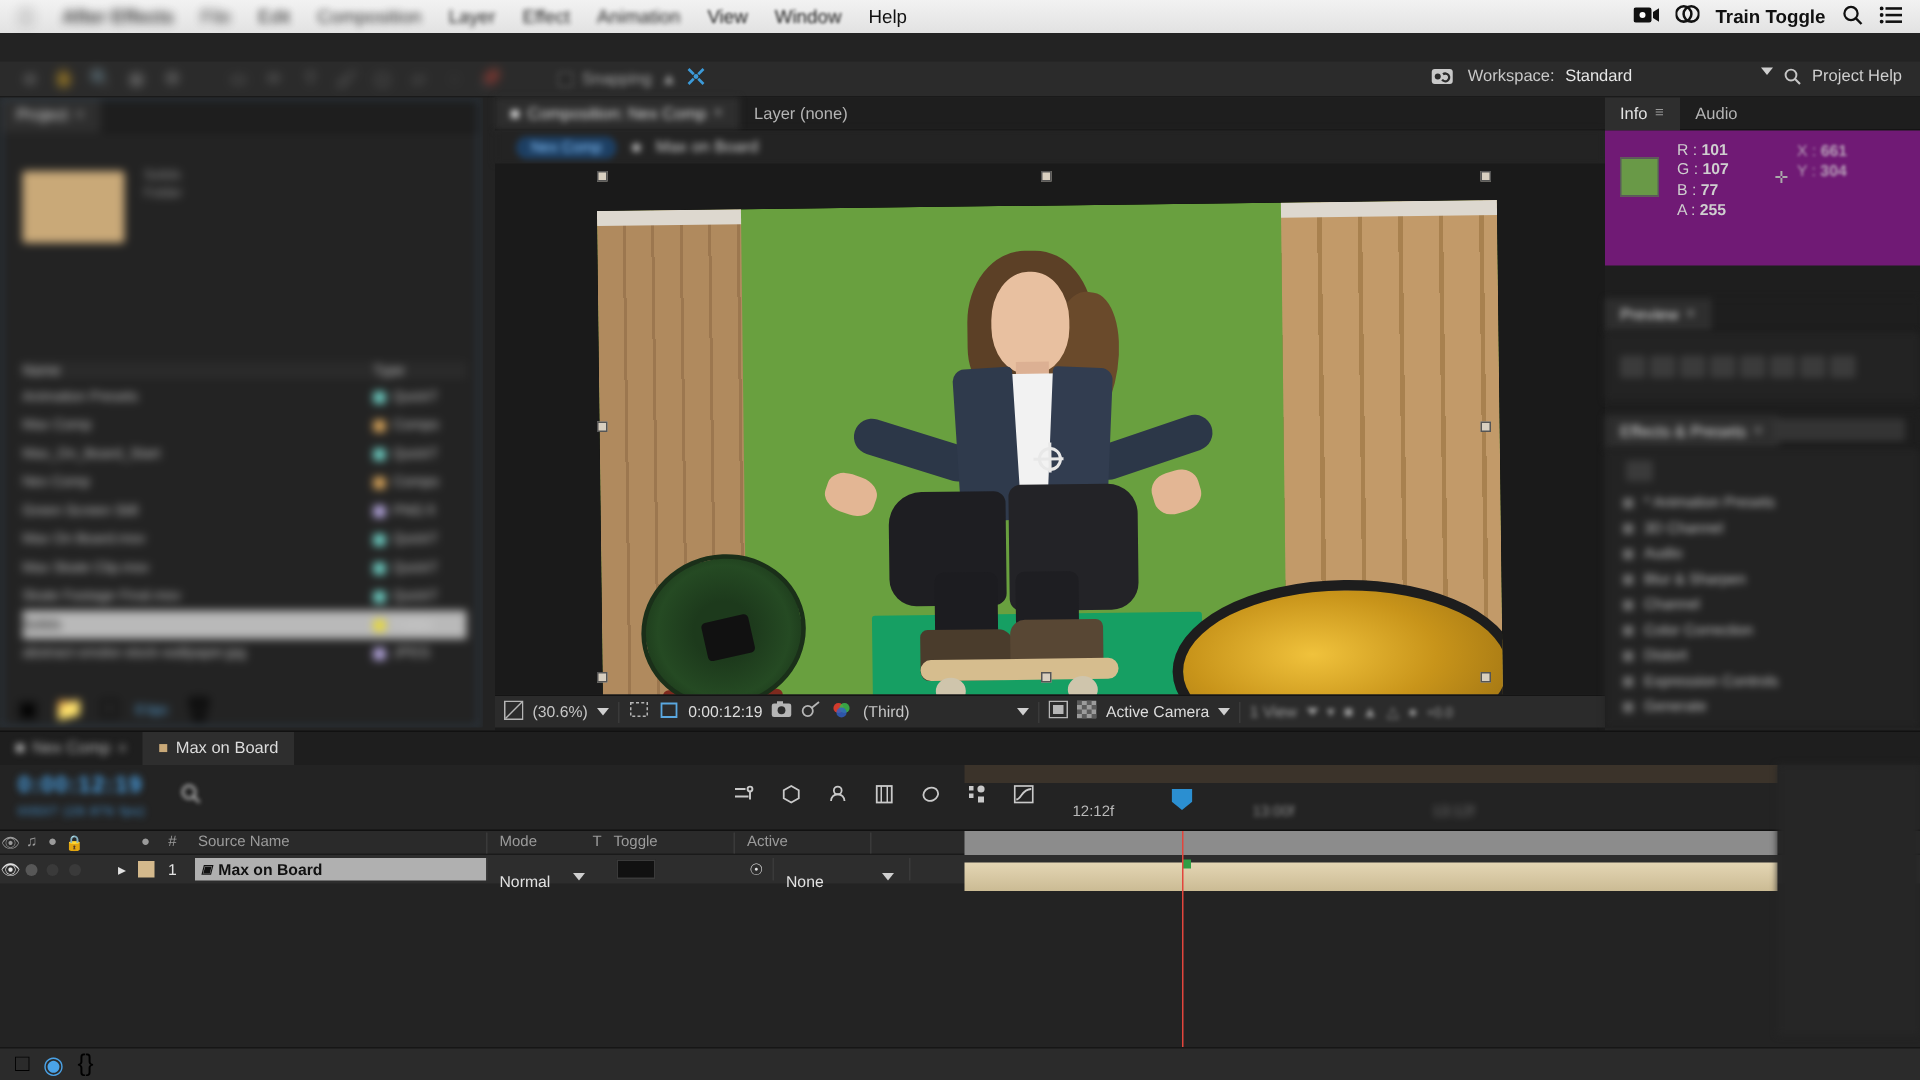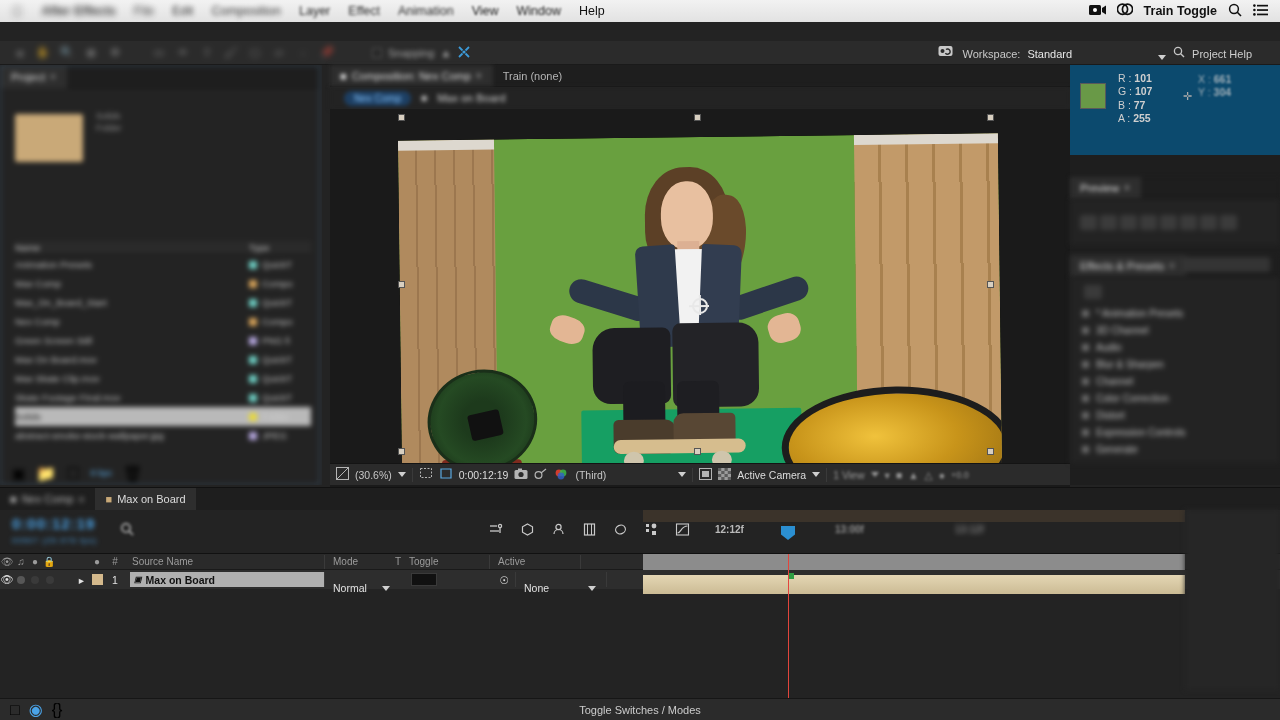--- a/index.html
+++ b/index.html
@@ -127,21 +127,21 @@
   .anchor:after { top:5px; left:-5px; height:2px; width:20px; }
   .handle { position:absolute; width:7px; height:7px; background:#d8cfc0; border:1px solid #555; }
 
   .comp-bottombar { position:absolute; left:0; bottom:0; width:740px; height:22px; background:#2b2b2b;
                     display:flex; align-items:center; gap:6px; padding-left:6px;
                     font-size:10.5px; color:#c6c6c6; border-top:1px solid #141414; }
   .cb-sep { width:1px; height:14px; background:#3a3a3a; }
 
   
   #right-col { position:absolute; left:1070px; top:65px; width:210px; height:420px; background:#1e1e1e; }
-  .info-body { position:relative; height:90px; background:#0c4a6e; font-size:10.5px; color:#cfcfcf; }
+  .info-body { position:relative; height:90px; background:#701a75; font-size:10.5px; color:#cfcfcf; }
   .info-sw { position:absolute; left:10px; top:18px; width:26px; height:26px; border:1px solid #5a5a5a; }
   .info-rgb { position:absolute; left:48px; top:7px; line-height:13.4px; }
   .info-xy { position:absolute; left:128px; top:8px; line-height:13.4px; filter: blur(1.2px); opacity:.75; }
   .info-cross { position:absolute; left:113px; top:25px; color:#aaa; font-size:11px; }
   .preview-body { height:46px; background:#232323; display:flex; align-items:center; gap:3px; padding-left:10px; filter: blur(2.4px); }
   .pv-btn { width:17px; height:15px; background:#3b3b3b; border-radius:2px; }
   .fx-body { position:relative; background:#232323; height:186px; font-size:10px; color:#c0c0c0; filter: blur(2.6px); }
   .fx-search { position:absolute; left:14px; top:8px; width:18px; height:14px; background:#3a3a3a; border-radius:2px; }
   .fx-list { position:absolute; left:12px; top:28px; right:10px; }
   .fx-row { display:flex; align-items:center; gap:7px; height:17px; }
@@ -158,28 +158,28 @@
   .tl-tc small { display:block; font-size:8px; font-weight:normal; }
   .tl-search { position:absolute; left:120px; top:12px; width:14px; height:14px; filter: blur(1.4px); }
   .tl-icons { position:absolute; right:590px; top:12px; display:flex; gap:16px; }
   .tlico { width:15px; height:16px; color:#c9c9c9; }
   .tl-colhdr { height:16px; background:#2a2a2a; display:flex; align-items:center;
                font-size:10px; color:#9b9b9b; border-bottom:1px solid #1a1a1a; }
   .tl-row { height:19px; display:flex; align-items:center; font-size:10.5px; color:#e2e2e2; background:#2d2d2d; }
   .switch-dot { width:8px; height:8px; border-radius:50%; background:#575757; }
   .name-field { background:#b0b0b0; color:#111; height:15px; display:flex; align-items:center;
                 gap:4px; padding:0 4px; font-weight:bold; }
-  .mode-sel { display:flex; align-items:center; gap:15px;margin-top:17px; }
+  .mode-sel { display:flex; align-items:flex-start; gap:15px;margin-top:17px; }
   .caret { width:0; height:0; border-left:4px solid transparent; border-right:4px solid transparent;
            border-top:5px solid #cfcfcf; }
   .trk-box { width:26px; height:13px; background:#111; border:1px solid #3a3a3a; }
   .tl-ruler { position:absolute; left:643px; top:22px; right:95px; height:44px; }
   .ruler-top { position:absolute; left:0; right:0; top:0; height:12px; background:#3b332a; }
   .ruler-nums { position:absolute; left:0; right:0; top:14px; height:16px; color:#b9b9b9; font-size:10px; }
-  .ruler-num { position:absolute; top:0;font-weight:bold; }
+  .ruler-num { position:absolute; top:12px; }
   .playhead { position:absolute; top:16px; width:14px; height:14px; background:#2b8fd1;
               clip-path: polygon(0 0,100% 0,100% 60%,50% 100%,0 60%); }
   .cti-line { position:absolute; top:16px; width:1px; background:#e2453c; }
   .tl-tracks { position:absolute; left:643px; top:66px; right:95px; bottom:30px; }
   .track-grey { position:absolute; left:0; right:0; top:0; height:16px; background:#8c8c8c; }
   .layer-bar { position:absolute; left:0; right:0; top:21px; height:19px;
                background: linear-gradient(to bottom,#e4d6b4,#cbbb94); }
   .kf-dot { position:absolute; width:6px; height:6px; background:#2f9e44; top:19px; }
   .tl-rightpane { position:absolute; right:0; top:22px; width:95px; bottom:30px; background:#262626;
                   filter: blur(2.6px); }
@@ -273,21 +273,21 @@
               <path d="M2 2 L5.5 5.5"></path>
               <path d="M12 2 L8.5 5.5"></path>
               <path d="M2 12 L5.5 8.5"></path>
               <path d="M12 12 L8.5 8.5"></path>
             </g>
             <circle cx="7" cy="7" r="1.6" fill="#3c9ad8"></circle>
           </svg>
       </span>
     </span>
     <span class="spacer" style="flex:1"></span>
-    <span style="display:flex;align-items:flex-end;gap:7px;padding-right:28px">
+    <span style="display:flex;align-items:flex-start;gap:7px;padding-right:12px">
       <span>
         <svg width="18" height="13" viewBox="0 0 18 13">
             <rect x="0.5" y="1" width="14" height="10" rx="2" fill="#c9c9c9"></rect>
             <circle cx="4.5" cy="6" r="2" fill="#2b2b2b"></circle>
             <path d="M8 4.5 a2.6 2.6 0 1 1 -0.6 3.6" fill="none" stroke="#2b2b2b" stroke-width="1.5"></path>
           </svg>
       </span>
       <span>Workspace:</span>
       <span style="color:#e6e6e6">Standard</span>
       <span style="width:72px"></span>
@@ -402,21 +402,21 @@
   </div>
 
   <div id="comp-panel" class="panel">
     <div class="panel-tabbar">
       <div class="tab active" style="filter:blur(2px)">
         <span>■</span>
         <span>Composition: Nex Comp</span>
         <span class="dotmenu">≡</span>
       </div>
       <div class="tab">
-        <span>Train (none)</span>
+        <span>Layer (none)</span>
       </div>
     </div>
     <div class="comp-breadcrumb">
       <span class="bc-pill">Nex Comp</span>
       <span>★</span>
       <span>Max on Board</span>
     </div>
 
     <div class="comp-canvas">
       <div class="comp-frame">
@@ -544,20 +544,29 @@
       <span class="small-blur">▲</span>
       <span class="small-blur">△</span>
       <span class="small-blur">●</span>
       <span class="small-blur" style="font-size:9px">+0.0</span>
     </div>
   </div>
 
   <div id="right-col">
 
     <div>
+      <div class="panel-tabbar">
+        <div class="tab active">
+          <span style="color:#e3e3e3">Info</span>
+          <span class="dotmenu">≡</span>
+        </div>
+        <div class="tab">
+          <span>Audio</span>
+        </div>
+      </div>
       <div class="info-body">
         <div class="info-sw" style="background:#699947"></div>
         <div class="info-rgb">
           <div><span>R :</span> <b>101</b></div>
           <div><span>G :</span> <b>107</b></div>
           <div><span>B :</span> <b>77</b></div>
           <div><span>A :</span> <b>255</b></div>
         </div>
         <div class="info-cross">✛</div>
         <div class="info-xy">
@@ -789,17 +798,16 @@
     </div>
 
     <div class="tl-rightpane"></div>
 
     <div class="tl-footer">
       <span class="foot-icons">
         <span>□</span>
         <span style="color:#4aa3e8">◉</span>
         <span>{}</span>
       </span>
-      <span class="toggle-label">Toggle Switches / Modes</span>
     </div>
   </div>
 
 </div>
 
 </body></html>

